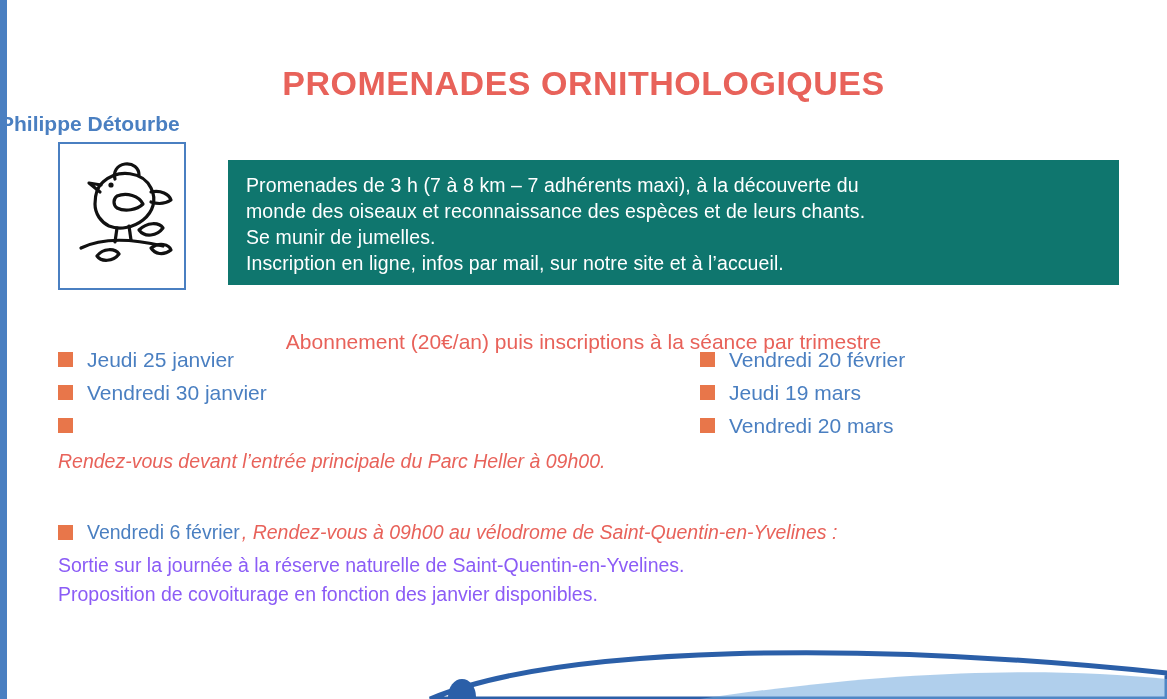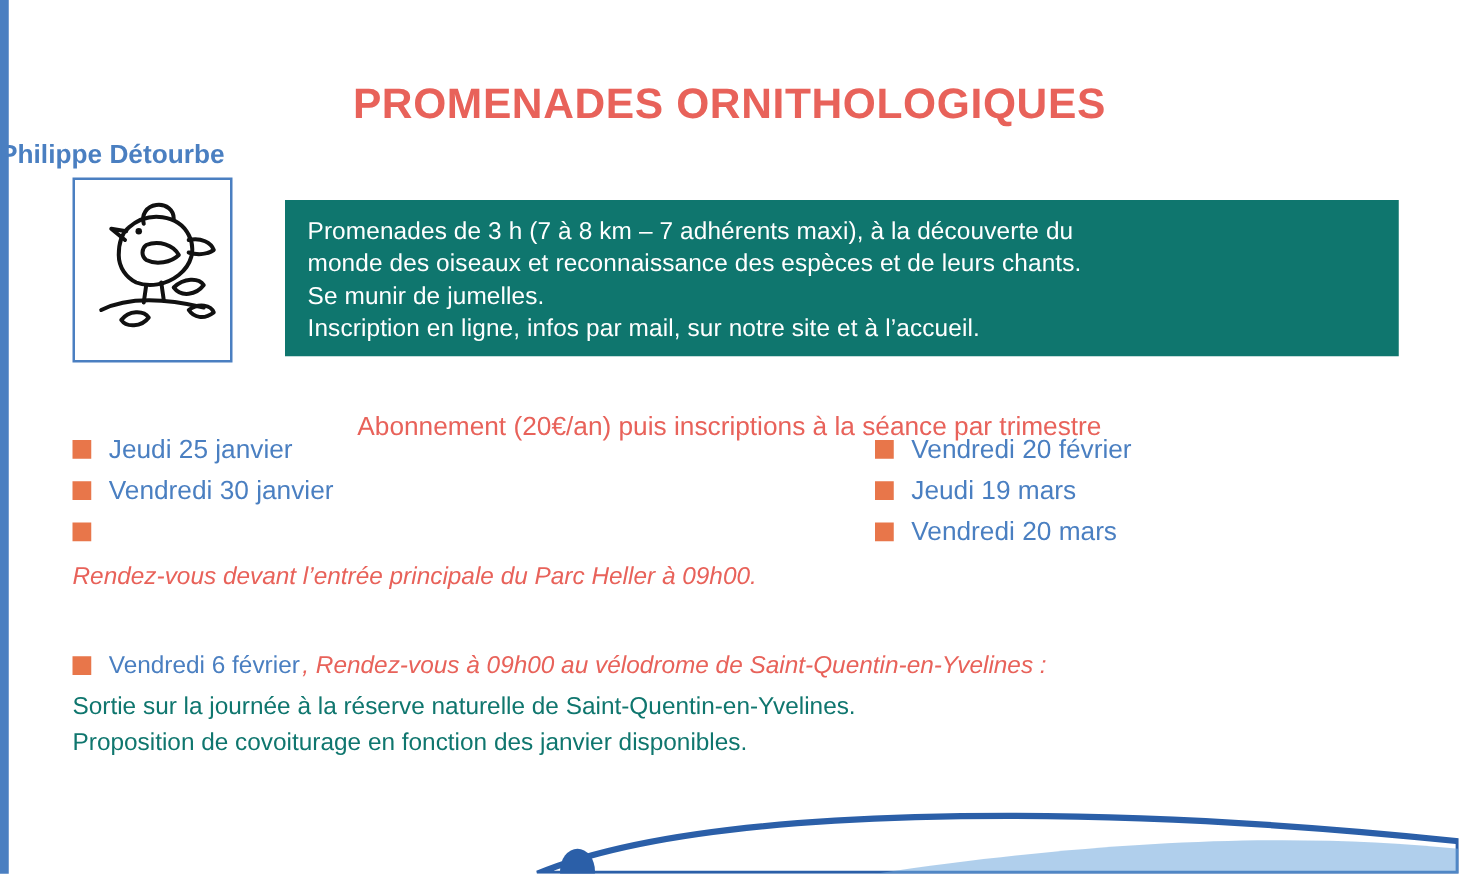--- a/index.html
+++ b/index.html
@@ -142,21 +142,21 @@
     color: #4a7fc1;
     font-size: 19.5px;
   }
   .special-rest {
     color: #e8625a;
     font-size: 19.5px;
     font-style: italic;
     margin-left: 2px;
   }
   .special-body {
-    color: #0f766e;
+    color: #8b5cf6;
     font-size: 19.5px;
     line-height: 29px;
     margin-top: 5px;
   }
   .special-body p {
     margin: 0;
   }
   
   .swoosh {
     position: absolute;

